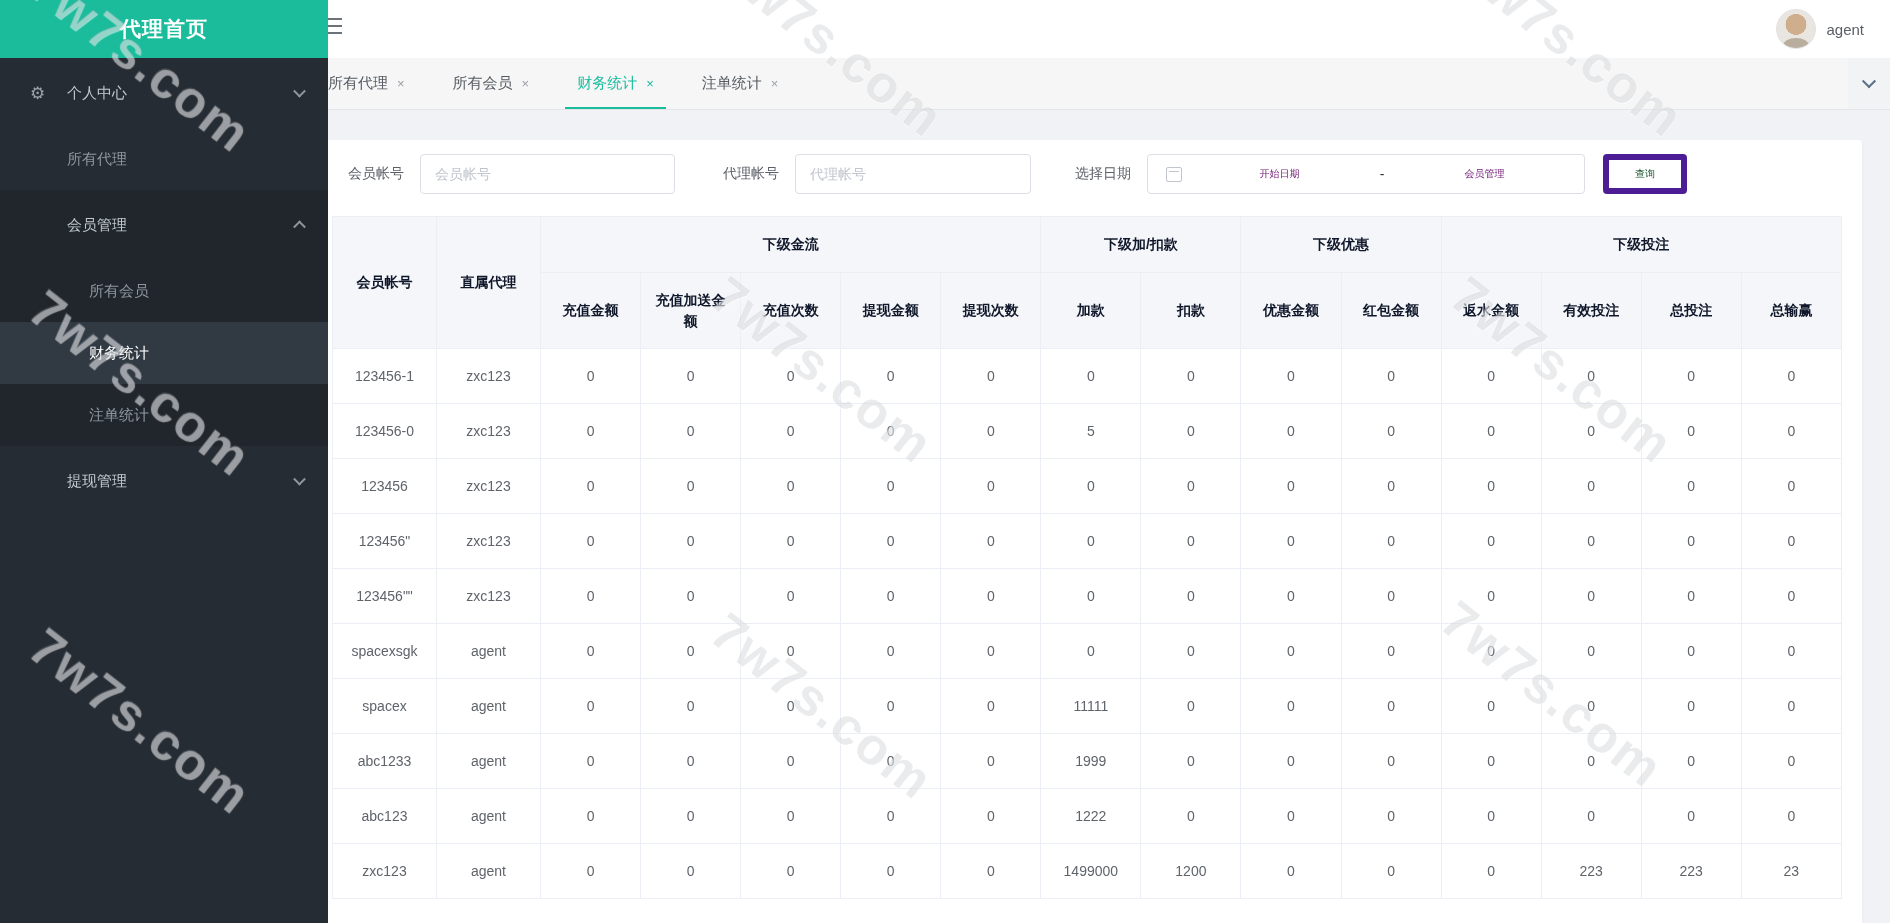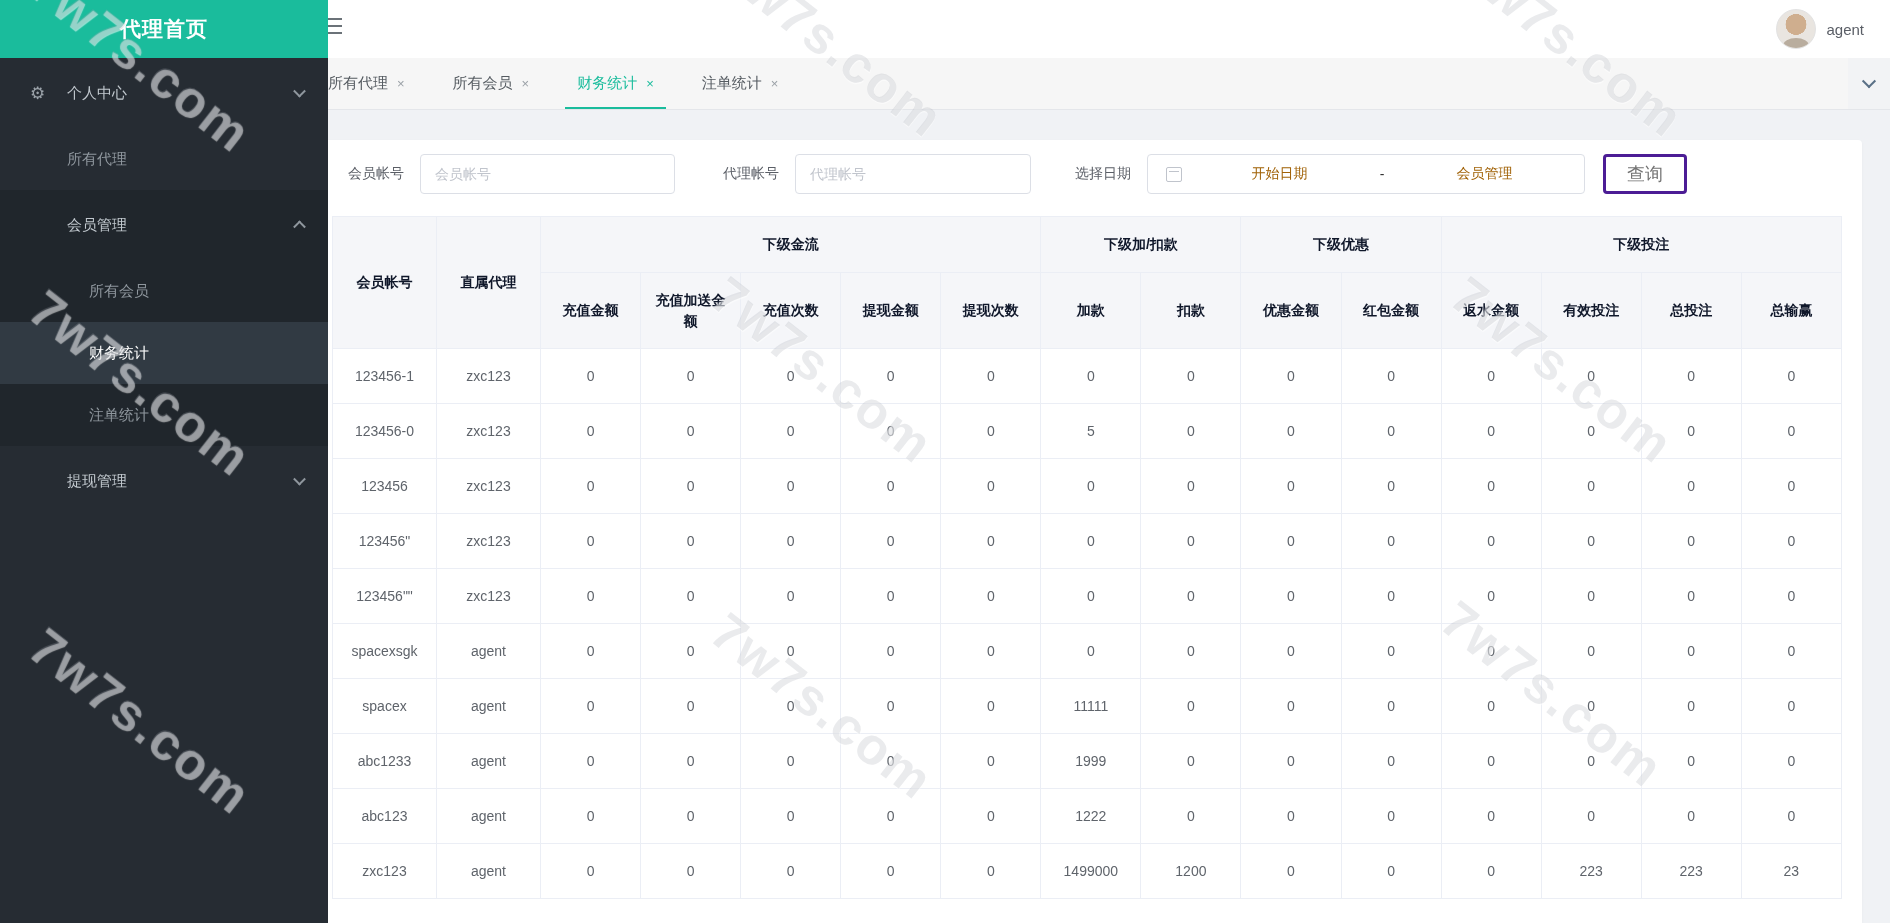--- a/index.html
+++ b/index.html
@@ -45,23 +45,23 @@
   
   .filter-row { display:flex; align-items:center; padding:0 0 22px 16px; }
   .f-label { font-size:14px; color:#5a5e66; margin-right:16px; white-space:nowrap; }
   .f-input { height:40px; border:1px solid #dcdfe6; border-radius:4px; background:#fff; font-size:14px; color:#333; padding:0 14px; outline:none; }
   .f-input::placeholder { color:#c0c4cc; }
   .inp-member { width:255px; margin-right:48px; }
   .inp-agent  { width:236px; margin-right:44px; }
   .daterange { width:438px; height:40px; border:1px solid #dcdfe6; border-radius:4px; background:#fff; display:flex; align-items:center; padding:0 12px; margin-right:18px; }
   .cal-icon { width:16px; height:15px; border:1.5px solid #c0c4cc; border-radius:2px; position:relative; margin:0 10px 0 6px; flex:none; }
   .cal-icon::before { content:""; position:absolute; left:2px; right:2px; top:3px; height:1.5px; background:#c0c4cc; }
-  .dr-text { flex:1; text-align:center; font-size:14px; color:#a16207; }
+  .dr-text { flex:1; text-align:center; font-size:10px; color:#701a75; }
   .dr-sep { width:30px; text-align:center; color:#333; font-size:14px; }
-  .btn-query { height:40px; min-width:84px; padding:0 20px; background:#fff; border:3px solid #4c1d95; border-radius:4px; font-size:18px; color:#737373; cursor:pointer; }
+  .btn-query { height:40px; min-width:84px; padding:0 20px; background:#fff; border:6px solid #4c1d95; border-radius:4px; font-size:10px; color:#14532d; cursor:pointer; }
 
   
   table.grid { width:100%; border-collapse:collapse; table-layout:fixed; border:1px solid #ebeef5; }
   .grid th, .grid td { border:1px solid #ebeef5; text-align:center; font-size:14px; word-break:break-all; }
   .grid thead th { background:#f5f6f9; color:#0f172a; font-weight:bold; line-height:21px; }
   .grid thead tr.r1 th { height:56px; padding:4px 8px; }
   .grid thead tr.r2 th { height:76px; padding:4px 10px; }
   .grid td { color:#5f646b; padding:16px 16px; line-height:22px; background:#fff; }
   col.c-name { width:104px; }
 

